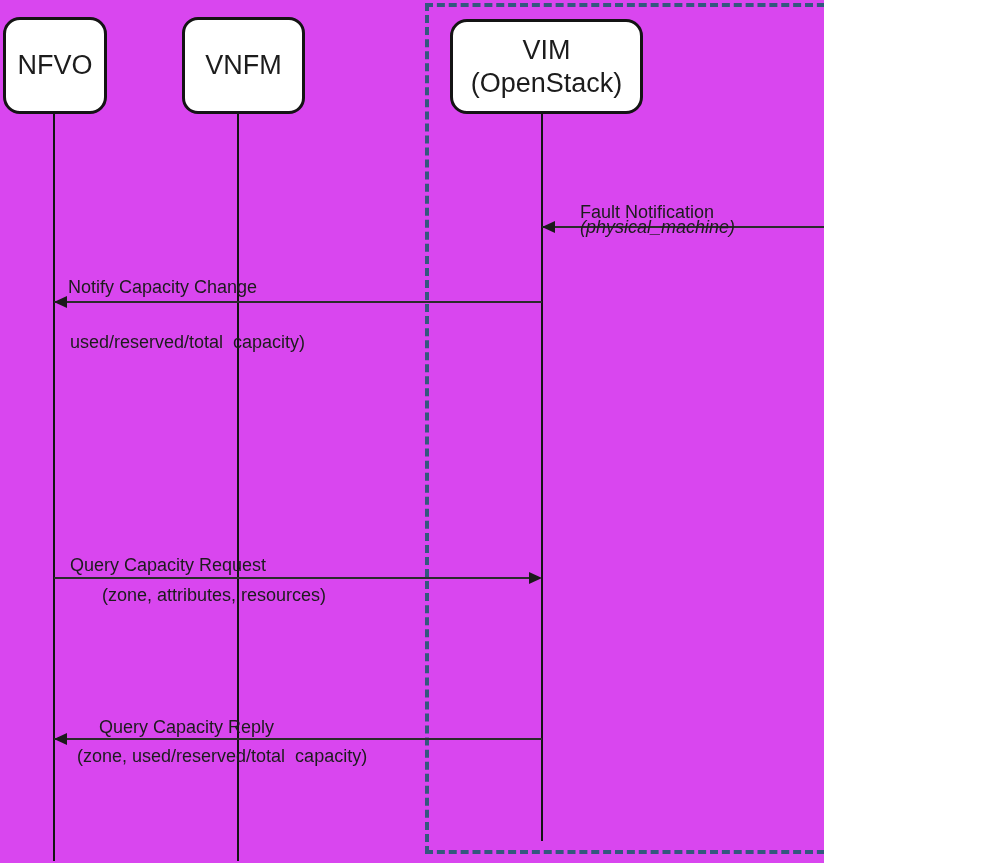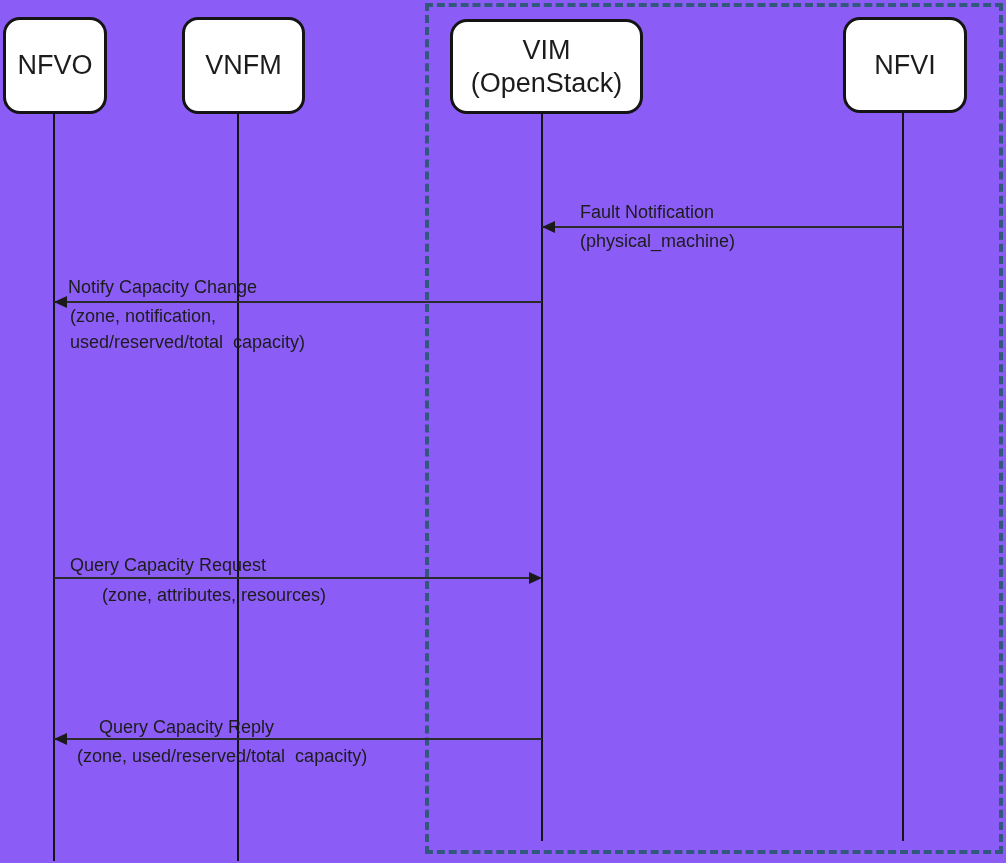--- a/index.html
+++ b/index.html
@@ -3,23 +3,23 @@
 <meta charset="utf-8">
 <style>
   html, body {
     margin: 0;
     padding: 0;
     background: #ffffff;
     font-family: "Liberation Sans", sans-serif;
   }
   .canvas {
     position: relative;
-    width: 1006px;
+    width: 824px;
     height: 863px;
-    background: #8b5cf6;
+    background: #d946ef;
     overflow: hidden;
     color: #1c1c1c;
   }
   
   .boundary {
     position: absolute;
     left: 425px;
     top: 3px;
     width: 578px;
     height: 851px;
@@ -85,21 +85,21 @@
   
   .mlabel {
     position: absolute;
     font-size: 18px;
     line-height: 27px;
     white-space: pre;
     color: #1c1c1c;
     text-align: center;
   }
   #m1-title { left: 580px; top: 199px; }
-  #m1-p1    { left: 580px; top: 228px; }
+  #m1-p1    { left: 580px; top: 214px; font-style: italic; }
   #m2-title { left: 68px;  top: 274px; }
   #m2-p1    { left: 70px;  top: 303px; }
   #m2-p2    { left: 70px;  top: 329px; }
   #m3-title { left: 70px;  top: 552px; }
   #m3-p1    { left: 70px;  top: 582px; margin-left: 32px; }
   #m4-title { left: 99px;  top: 714px; }
   #m4-p1    { left: 77px;  top: 743px; }
 </style>
 </head>
 <body>
@@ -128,21 +128,20 @@
   <div class="lifeline" id="ll-nfvi"></div>
 
   <div class="hline" id="m1-line"></div>
   <div class="arrow-left" id="m1-arrow"></div>
   <span class="mlabel" id="m1-title">Fault Notification</span>
   <span class="mlabel" id="m1-p1">(physical_machine)</span>
 
   <div class="hline" id="m2-line"></div>
   <div class="arrow-left" id="m2-arrow"></div>
   <span class="mlabel" id="m2-title">Notify Capacity Change</span>
-  <span class="mlabel" id="m2-p1">(zone, notification,</span>
   <span class="mlabel" id="m2-p2">used/reserved/total  capacity)</span>
 
   <div class="hline" id="m3-line"></div>
   <div class="arrow-right" id="m3-arrow"></div>
   <span class="mlabel" id="m3-title">Query Capacity Request</span>
   <span class="mlabel" id="m3-p1">(zone, attributes, resources)</span>
 
   <div class="hline" id="m4-line"></div>
   <div class="arrow-left" id="m4-arrow"></div>
   <span class="mlabel" id="m4-title">Query Capacity Reply</span>

